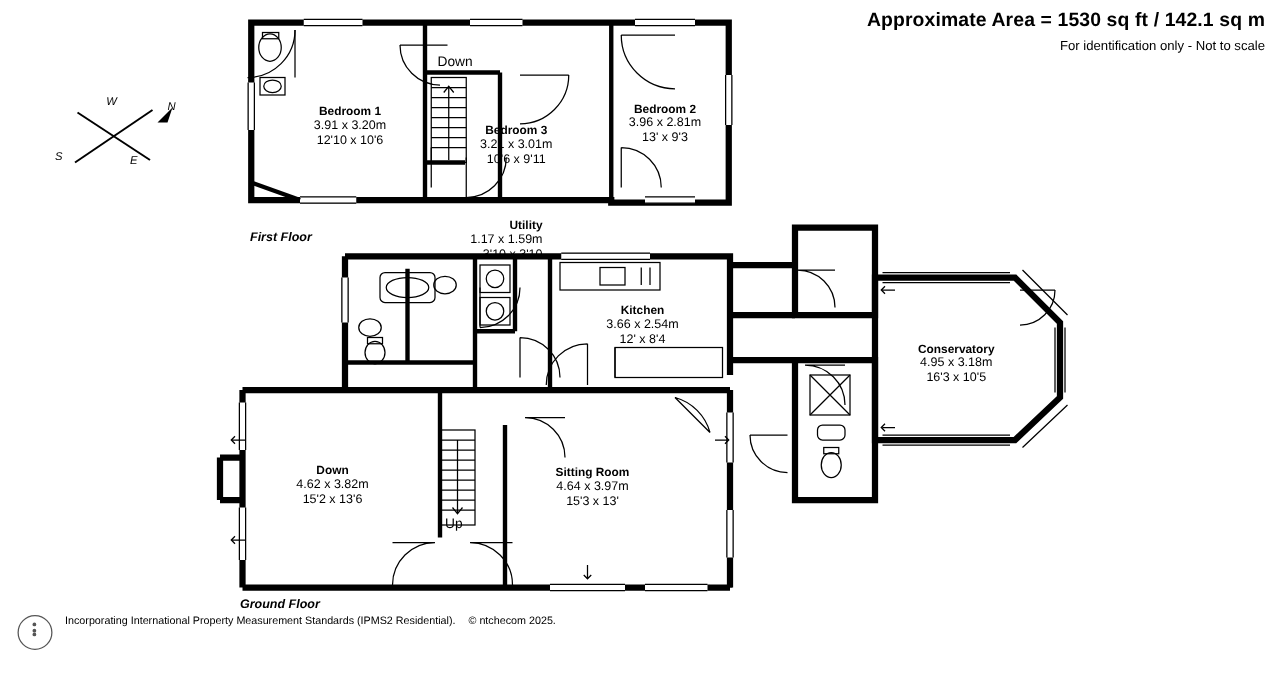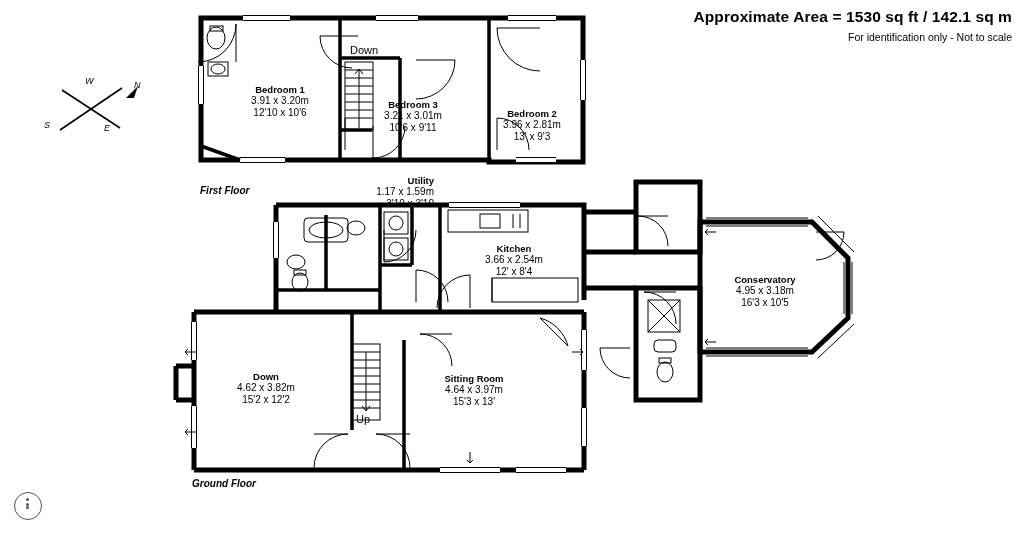--- a/index.html
+++ b/index.html
@@ -326,21 +326,21 @@
   <span class="dm">3.91 x 3.20m</span>
   <span class="dm">12'10 x 10'6</span>
 </div>
 
 <div class="lbl" style="left:365px; top:99px; width:96px;">
   <span class="nm">Bedroom 3</span>
   <span class="dm">3.21 x 3.01m</span>
   <span class="dm">10'6 x 9'11</span>
 </div>
 
-<div class="lbl" style="left:484px; top:82px; width:96px;margin-top:26px;">
+<div class="lbl" style="left:484px; top:82px; width:96px;">
   <span class="nm">Bedroom 2</span>
   <span class="dm">3.96 x 2.81m</span>
   <span class="dm">13' x 9'3</span>
 </div>
 
 <div class="lbl" style="left:344px; top:175px; width:90px;text-align:right;">
   <span class="nm">Utility</span>
   <span class="dm">1.17 x 1.59m</span>
   <span class="dm">3'10 x 3'10</span>
 </div>
@@ -353,24 +353,28 @@
 
 <div class="lbl" style="left:710px; top:274px; width:110px;">
   <span class="nm">Conservatory</span>
   <span class="dm">4.95 x 3.18m</span>
   <span class="dm">16'3 x 10'5</span>
 </div>
 
 <div class="lbl" style="left:218px; top:371px; width:96px;">
   <span class="nm">Down</span>
   <span class="dm">4.62 x 3.82m</span>
-  <span class="dm">15'2 x 12'2</span>
+  <span class="dm">15'2 x 13'6</span>
 </div>
 
 <div class="lbl" style="left:421px; top:373px; width:106px;">
   <span class="nm">Sitting Room</span>
   <span class="dm">4.64 x 3.97m</span>
   <span class="dm">15'3 x 13'</span>
 </div>
 
 <div id="footer-icon"></div>
 <div id="footer">
+  <div>
+    <span>Incorporating International Property Measurement Standards (IPMS2 Residential).</span>
+    <span style="margin-left:8px;">© ntchecom 2025.</span>
+  </div>
 </div>
 
 </body></html>

